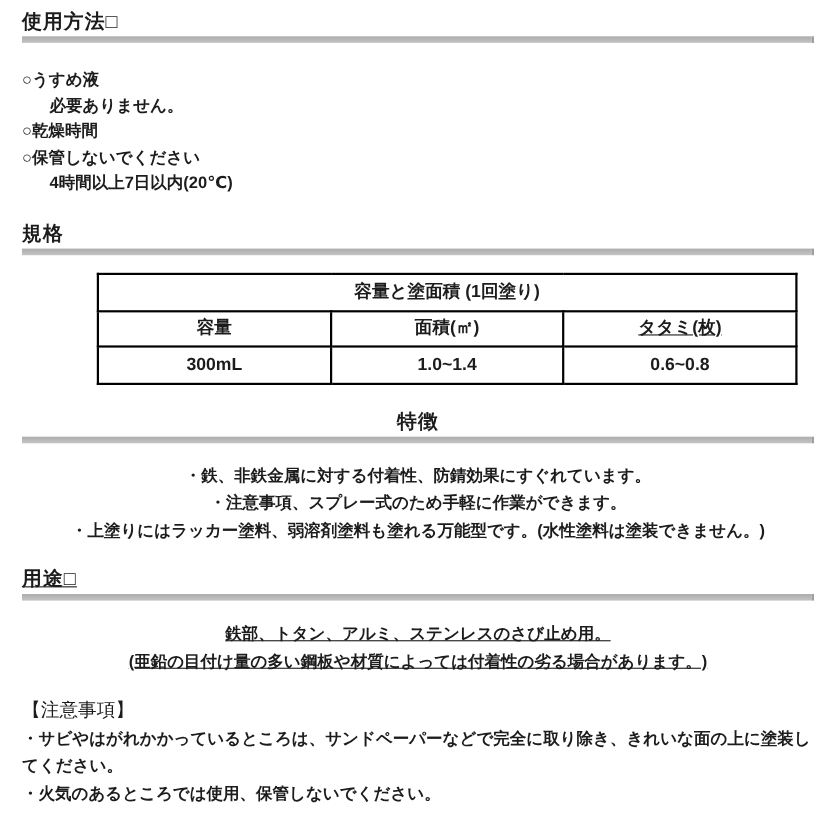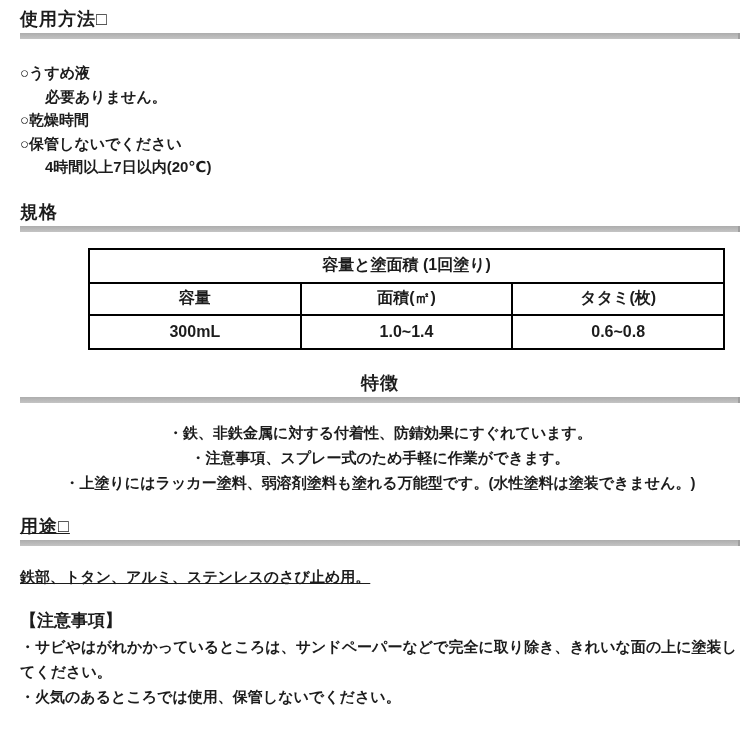--- a/index.html
+++ b/index.html
@@ -51,36 +51,36 @@
     text-align: center;
     font-size: 16px;
     font-weight: 700;
     padding: 0;
   }
   .spec-table .caption-row td { height: 32px; }
   .spec-table .header-row th { height: 30px; }
   .spec-table .data-row td { height: 32px; }
   .col-capacity { width: 195px; }
   .col-area { width: 195px; }
-  .col-tatami { width: 218px; }
+  .col-tatami { width: 218px; text-decoration: underline; }
   
   .features-sec { margin-top: 22px; text-align: center; }
   .bullet-list { margin-top: 17px; }
   .bullet-list p { margin: 0; line-height: 25px; font-size: 15px; font-weight: 600; }
   
   .uses-sec { margin-top: 20px; text-decoration: underline; }
-  .uses-lines { margin-top: 18px; }
+  .uses-lines { margin-top: 18px; text-align: center; }
   .uses-lines p { margin: 0; line-height: 25px; font-size: 15px; font-weight: 600; }
   
   .cautions-sec { margin-top: 20px; }
   .caution-title {
     margin: 0;
     font-size: 17px;
     line-height: 24px;
-    font-weight: 700;
+    font-weight: 400;
   }
   .cautions-sec .bullet-list { margin-top: 1px; }
 </style>
 </head>
 <body>
 
 <div class="page">
 
   <section class="usage-sec">
     <h2 class="sec-title">使用方法□</h2>
@@ -124,20 +124,21 @@
       <p>・注意事項、スプレー式のため手軽に作業ができます。</p>
       <p>・上塗りにはラッカー塗料、弱溶剤塗料も塗れる万能型です。(水性塗料は塗装できません。)</p>
     </div>
   </section>
 
   <section class="uses-sec">
     <h2 class="sec-title">用途□</h2>
     <div class="bar"></div>
     <div class="uses-lines">
       <p>鉄部、トタン、アルミ、ステンレスのさび止め用。</p>
+      <p>(亜鉛の目付け量の多い鋼板や材質によっては付着性の劣る場合があります。)</p>
     </div>
   </section>
 
   <section class="cautions-sec">
     <h3 class="caution-title">【注意事項】</h3>
     <div class="bullet-list">
       <p>・サビやはがれかかっているところは、サンドペーパーなどで完全に取り除き、きれいな面の上に塗装してください。</p>
       <p>・火気のあるところでは使用、保管しないでください。</p>
 
     </div>

